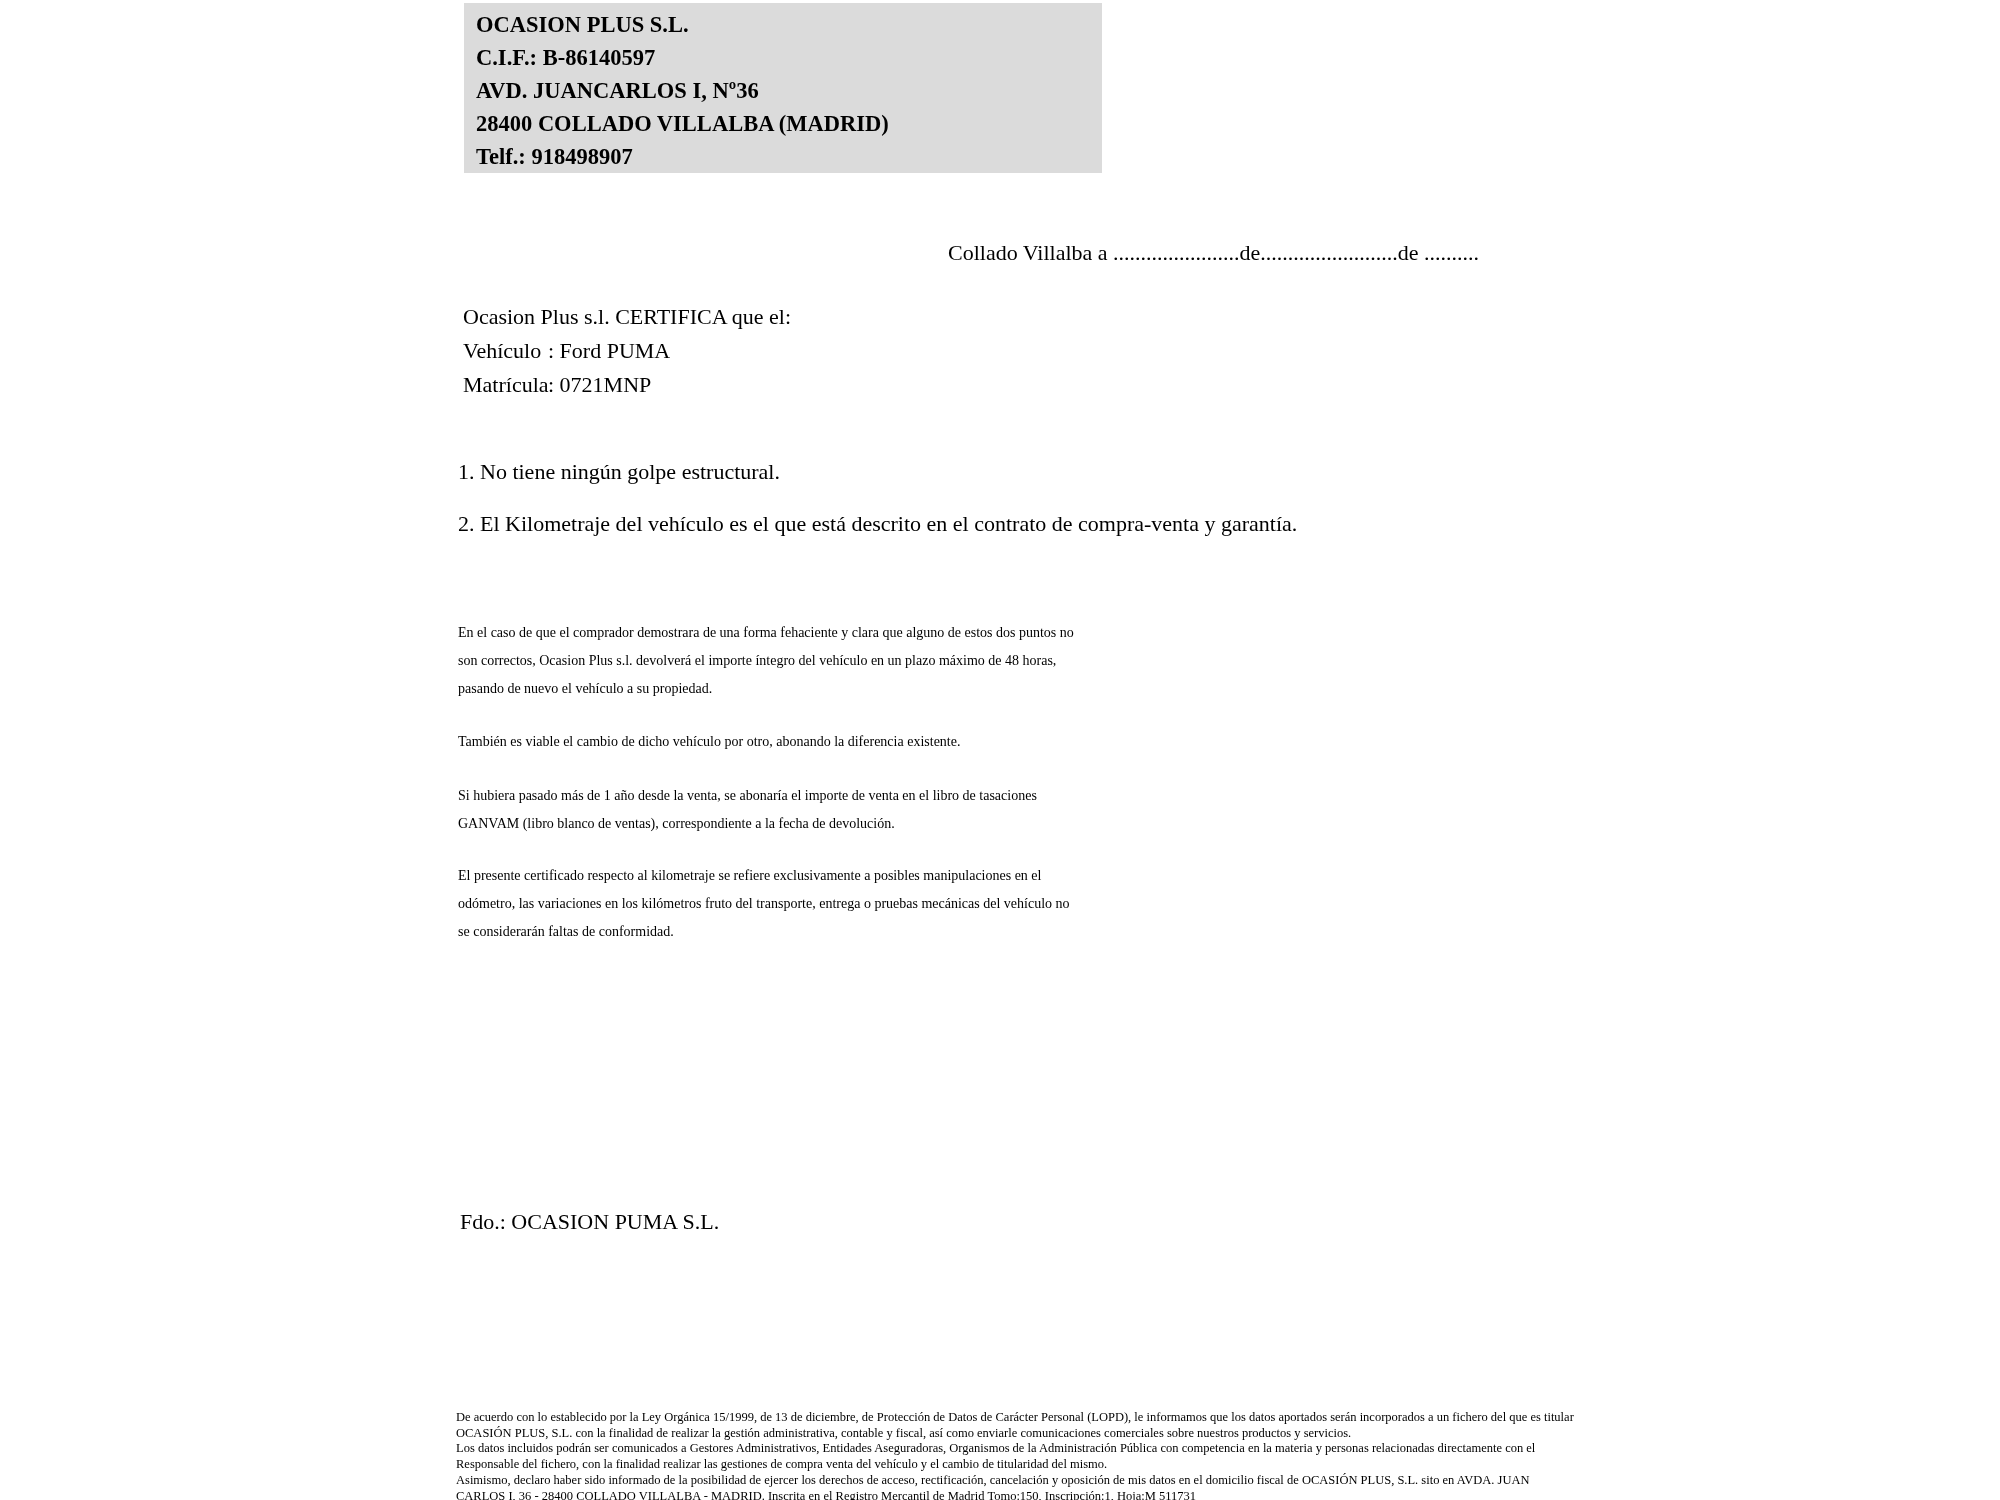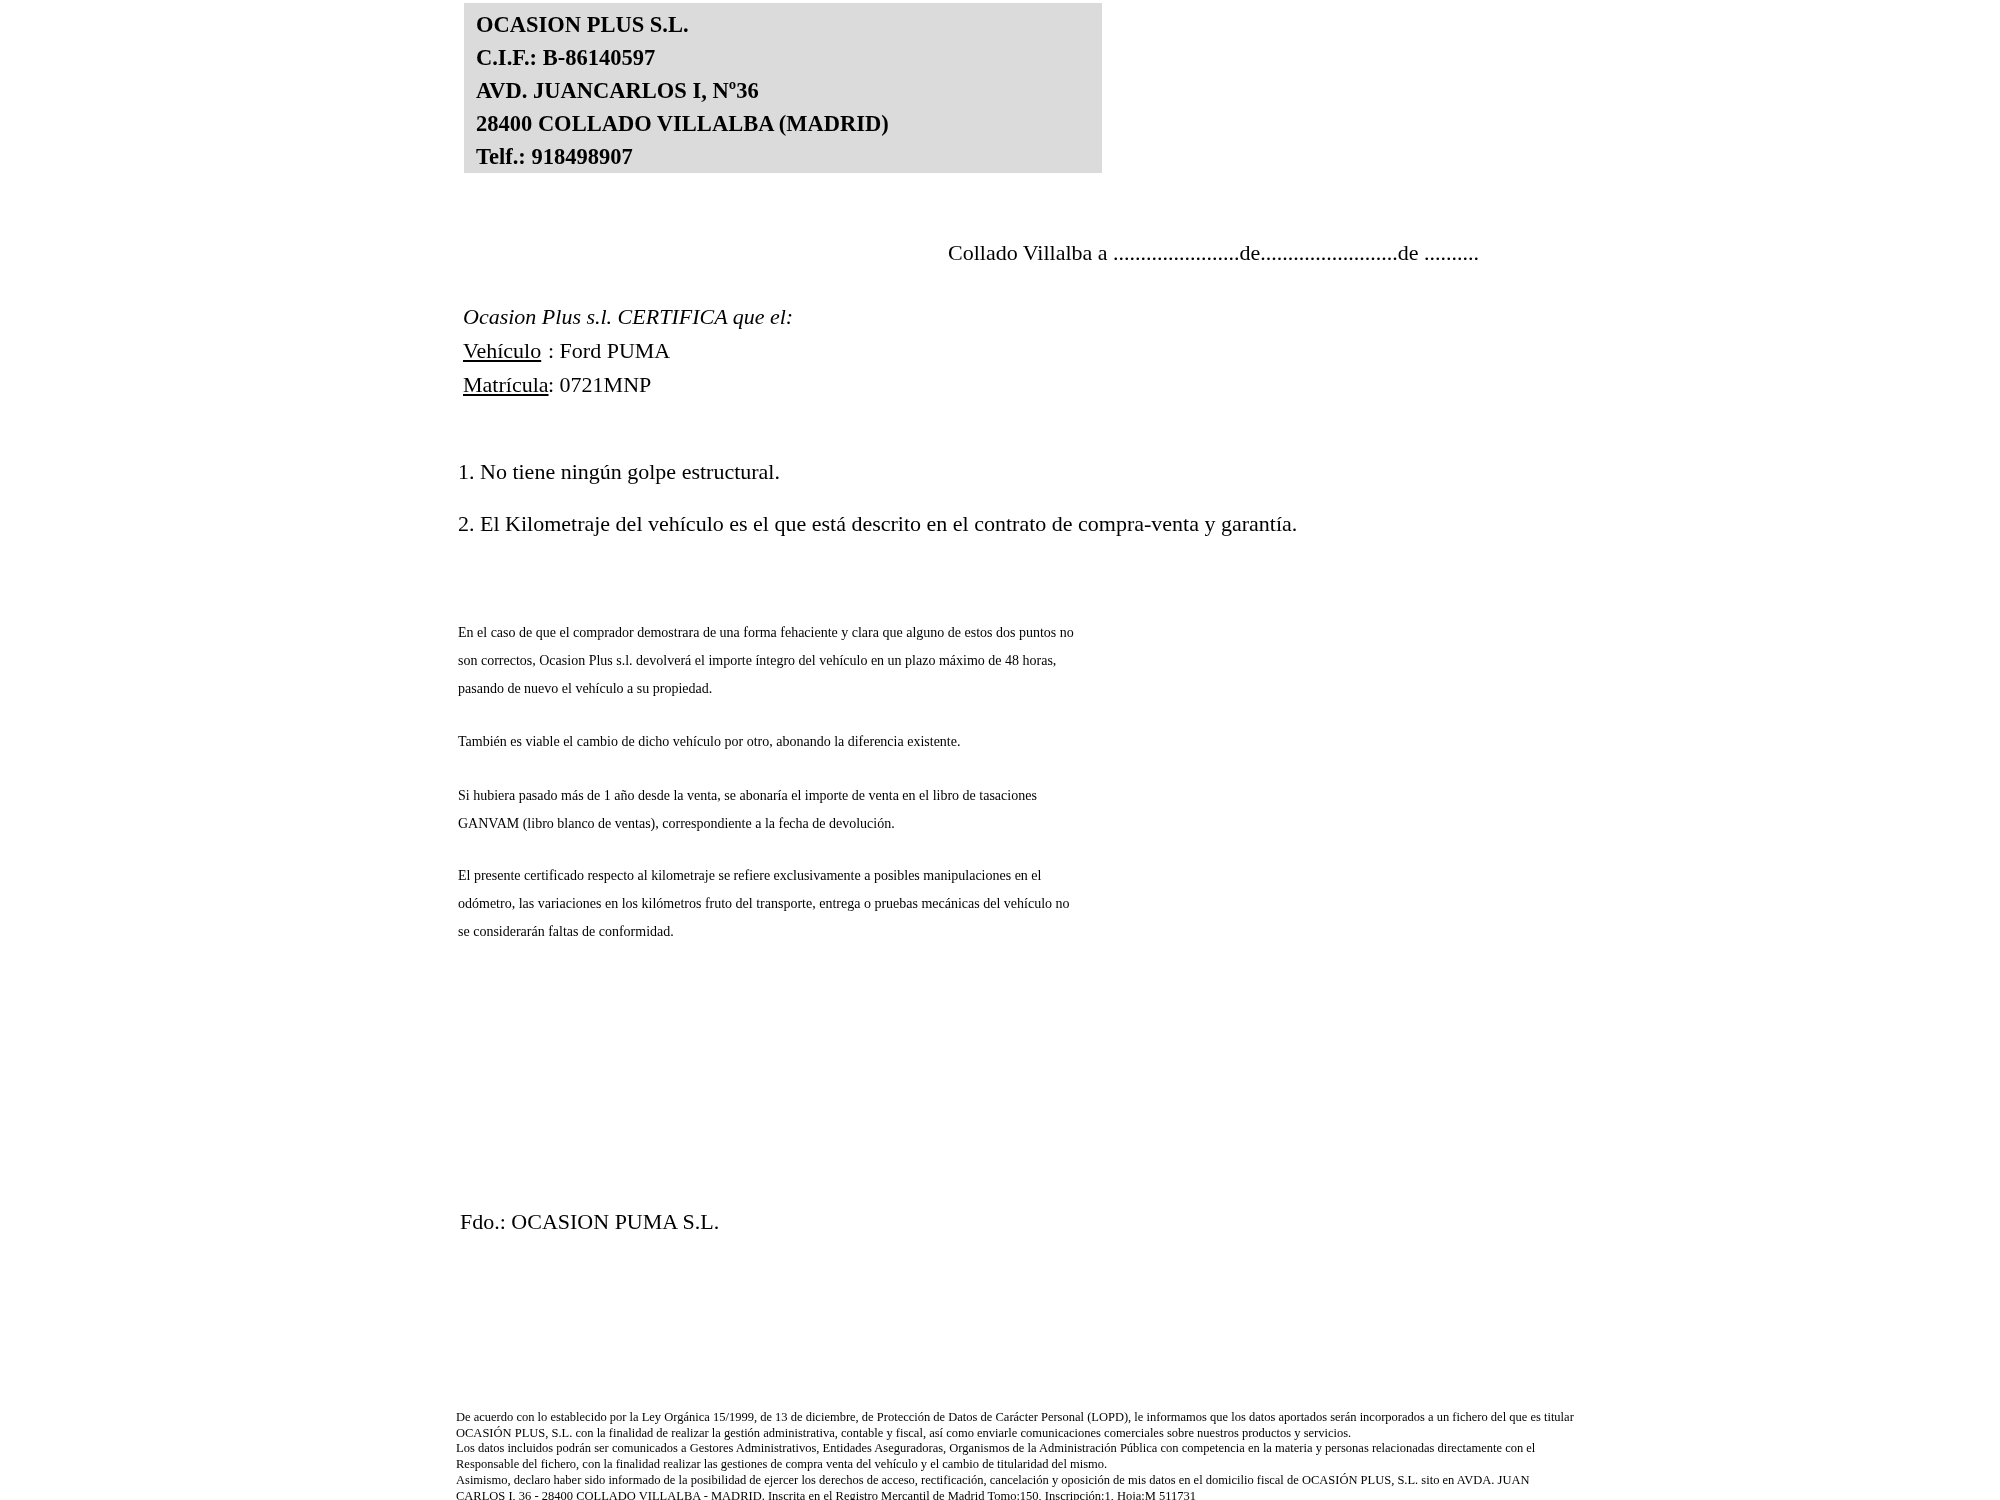--- a/index.html
+++ b/index.html
@@ -21,25 +21,25 @@
     font-size: 22.5px; font-weight: 700;
     line-height: 33px;
     white-space: pre-line;
   }
 
   .date-line {
     position: absolute; left: 948px; top: 240px;
     font-size: 22px; line-height: 26px; white-space: nowrap;
   }
 
-  .cert-intro { position: absolute; left: 463px; top: 303px; font-size: 22px; line-height: 28px; font-style: italic; }
+  .cert-intro { position: absolute; left: 463px; top: 303px; font-size: 22px; line-height: 28px; }
   .cert-row   { position: absolute; left: 463px; font-size: 22px; line-height: 28px; white-space: nowrap; }
   .cert-row.vehicle { top: 337px; }
   .cert-row.plate   { top: 371px; }
-  .cert-label { display: inline-block; width: 85px; text-decoration: underline; }
+  .cert-label { display: inline-block; width: 85px; }
   .cert-value { display: inline-block; }
 
   .point { position: absolute; left: 458px; font-size: 22px; line-height: 28px; white-space: nowrap; }
   .point.p1 { top: 458px; }
   .point.p2 { top: 510px; text-align: center; }
 
   .para {
     position: absolute; left: 458px; width: 1250px;
     font-size: 14px; line-height: 28px;
     white-space: pre-line;

